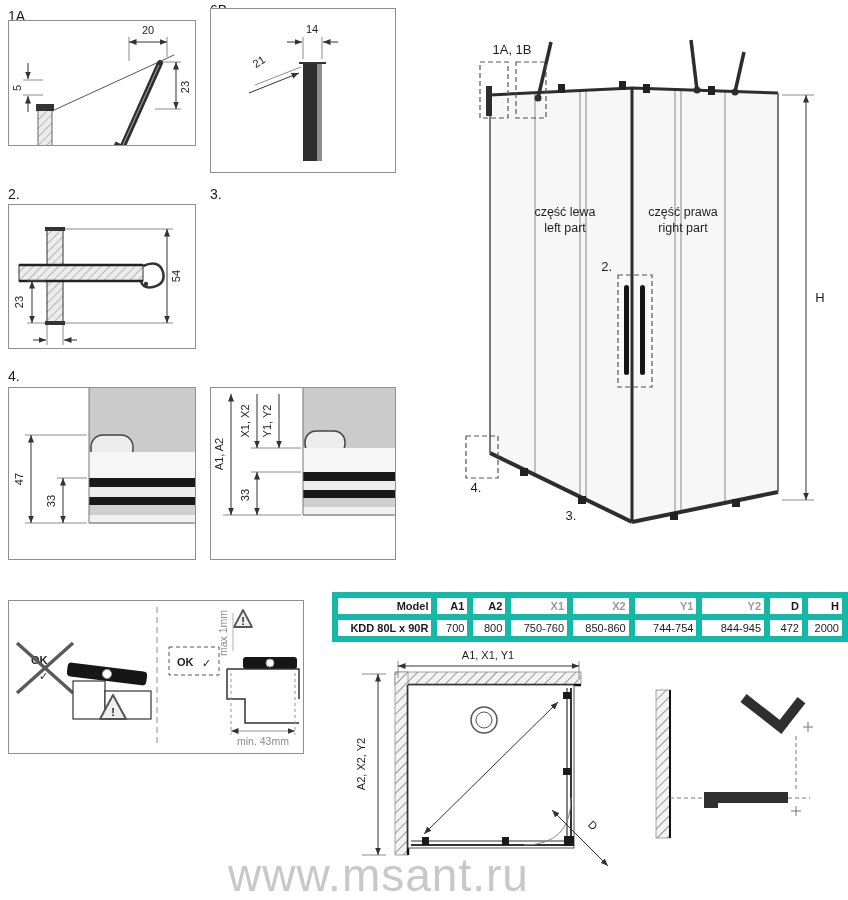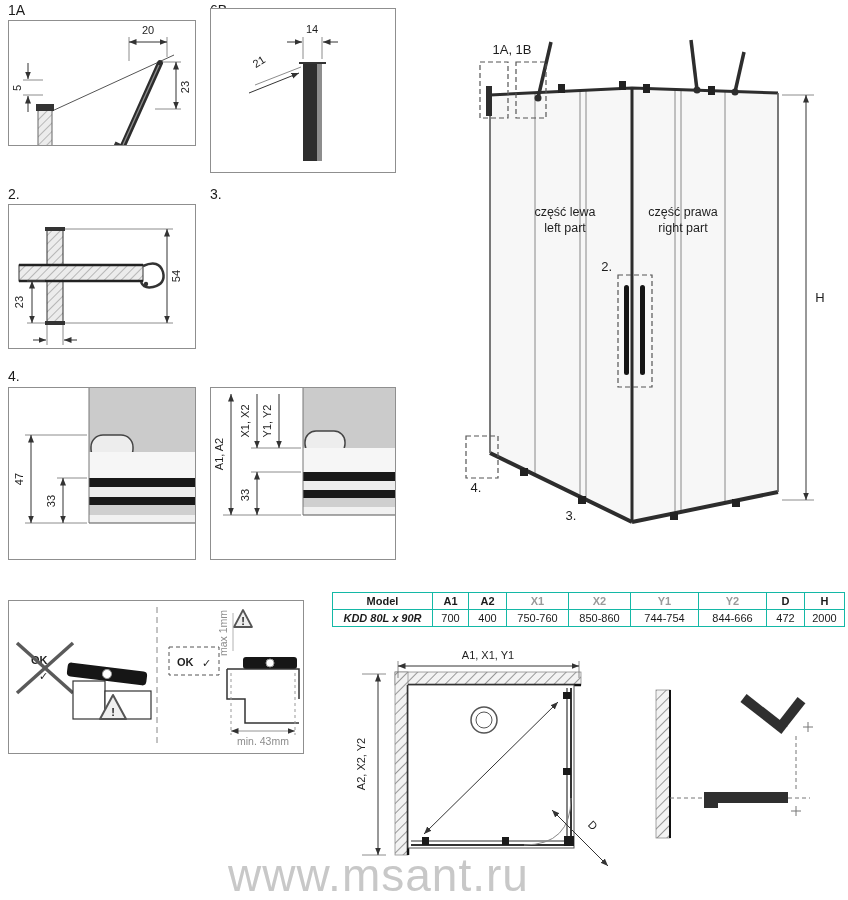--- a/index.html
+++ b/index.html
@@ -10,24 +10,24 @@
   .panel-label{position:absolute;font-size:14px;color:#1a1a1a}
   svg{display:block}
   svg text{fill:#1e1e1e;font-family:"Liberation Sans",sans-serif;font-size:11px}
   svg text.big{font-size:13px}
   svg text.part{font-size:12.5px}
   svg text.gray{fill:#8c8c8c;font-size:10.5px}
   .ext{stroke:#666;stroke-width:0.75}
   .dim-line{stroke:#333;stroke-width:1;fill:none}
   .dash{stroke:#555;stroke-width:1.2;fill:none;stroke-dasharray:5 3}
   .spec{position:absolute;left:332px;top:592px;border-collapse:collapse;font-size:11px;background:#fff}
-  .spec th,.spec td{border:1px solid #14b8a6;text-align:center;padding:2px 3px;height:16px;color:#1b1b1b}
+  .spec th,.spec td{border:6px solid #14b8a6;text-align:right;padding:2px 3px;height:16px;color:#1b1b1b}
   .spec th{font-weight:bold}
   .spec th.gray{color:#9a9a9a}
-  .spec td.model{font-weight:bold;font-style:italic}
+  .spec td.model{font-weight:bold;}
   .watermark{position:absolute;left:228px;top:848px;font-size:46px;color:#c8c8c8;letter-spacing:1px}
 </style>
 </head>
 <body>
 
 <div class="page">
 
   <svg width="0" height="0" style="position:absolute">
     <defs>
       <pattern id="hatchGlass" width="6" height="6" patternUnits="userSpaceOnUse" patternTransform="rotate(45)">
@@ -37,21 +37,21 @@
       <pattern id="hatchWall" width="7" height="7" patternUnits="userSpaceOnUse" patternTransform="rotate(45)">
         <rect width="7" height="7" fill="#f3f3f3"></rect>
         <line x1="0" y1="0" x2="0" y2="7" stroke="#7a7a7a" stroke-width="1.5"></line>
       </pattern>
       <marker id="arr" orient="auto-start-reverse" markerWidth="10" markerHeight="8" refX="7.5" refY="3.5" markerUnits="userSpaceOnUse">
         <path d="M0,0.5 L7.5,3.5 L0,6.5 Z" fill="#333"></path>
       </marker>
     </defs>
   </svg>
 
-  <div class="panel-label" style="left:8px;top:2px">1A</div>
+  <div class="panel-label" style="left:8px;top:8px">1A</div>
   <div class="panel-box" style="left:8px;top:20px;width:188px;height:126px">
     <svg width="186" height="163" viewBox="0 0 186 163">
       <g>
         <line x1="30" y1="96" x2="165" y2="34" stroke="#555" stroke-width="1"></line>
         <rect x="29" y="88" width="14" height="72" fill="url(#hatchGlass)" stroke="#666" stroke-width="1"></rect>
         <rect x="27" y="83" width="18" height="7" fill="#333"></rect>
         <line x1="151" y1="42" x2="113" y2="127" stroke="#2d2d2d" stroke-width="6" stroke-linecap="round"></line>
         <line x1="150" y1="44" x2="114" y2="124" stroke="#909090" stroke-width="1.3"></line>
         <rect x="104" y="124" width="18" height="9" fill="#333" transform="rotate(25 113 128)"></rect>
       </g>
@@ -300,25 +300,25 @@
       <th class="gray" style="width:62px">X1</th>
       <th class="gray" style="width:62px">X2</th>
       <th class="gray" style="width:68px">Y1</th>
       <th class="gray" style="width:68px">Y2</th>
       <th style="width:38px">D</th>
       <th style="width:40px">H</th>
     </tr>
     <tr>
       <td class="model">KDD 80L x 90R</td>
       <td>700</td>
-      <td>400</td>
+      <td>800</td>
       <td>750-760</td>
       <td>850-860</td>
       <td>744-754</td>
-      <td>844-666</td>
+      <td>844-945</td>
       <td>472</td>
       <td>2000</td>
     </tr>
   </tbody>
     </table>
 
   <svg class="abs" style="left:352px;top:648px" width="278" height="235" vi="" viewBox="0 0 278 235">
     <g>
       <rect x="43" y="24" width="186" height="13" fill="url(#hatchWall)" stroke="#888" stroke-width="0.75"></rect>
       <rect x="43" y="24" width="13" height="183" fill="url(#hatchWall)" stroke="#888" stroke-width="0.75"></rect>

